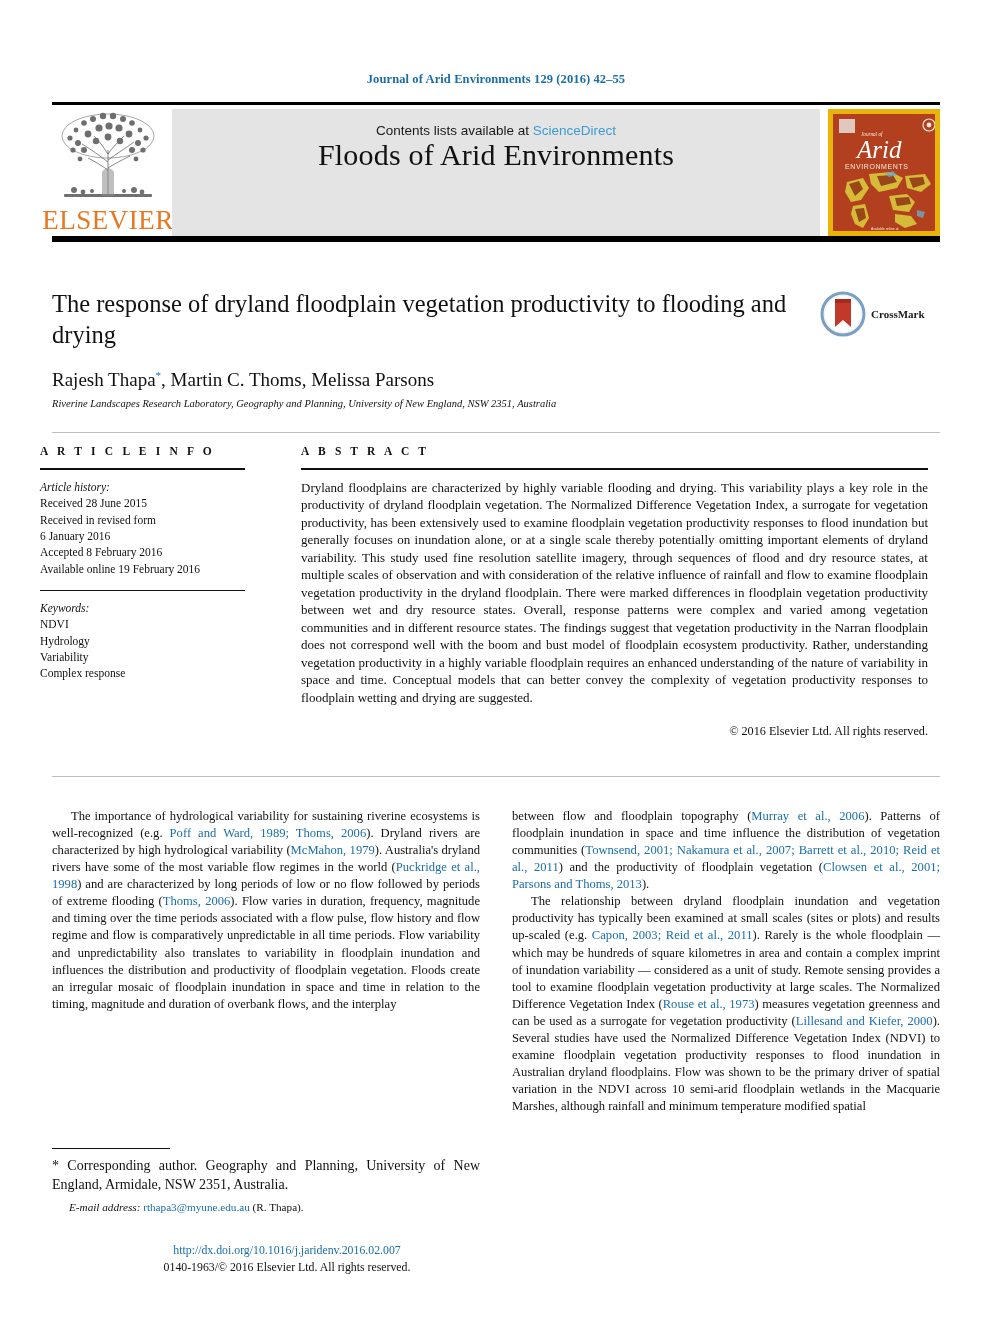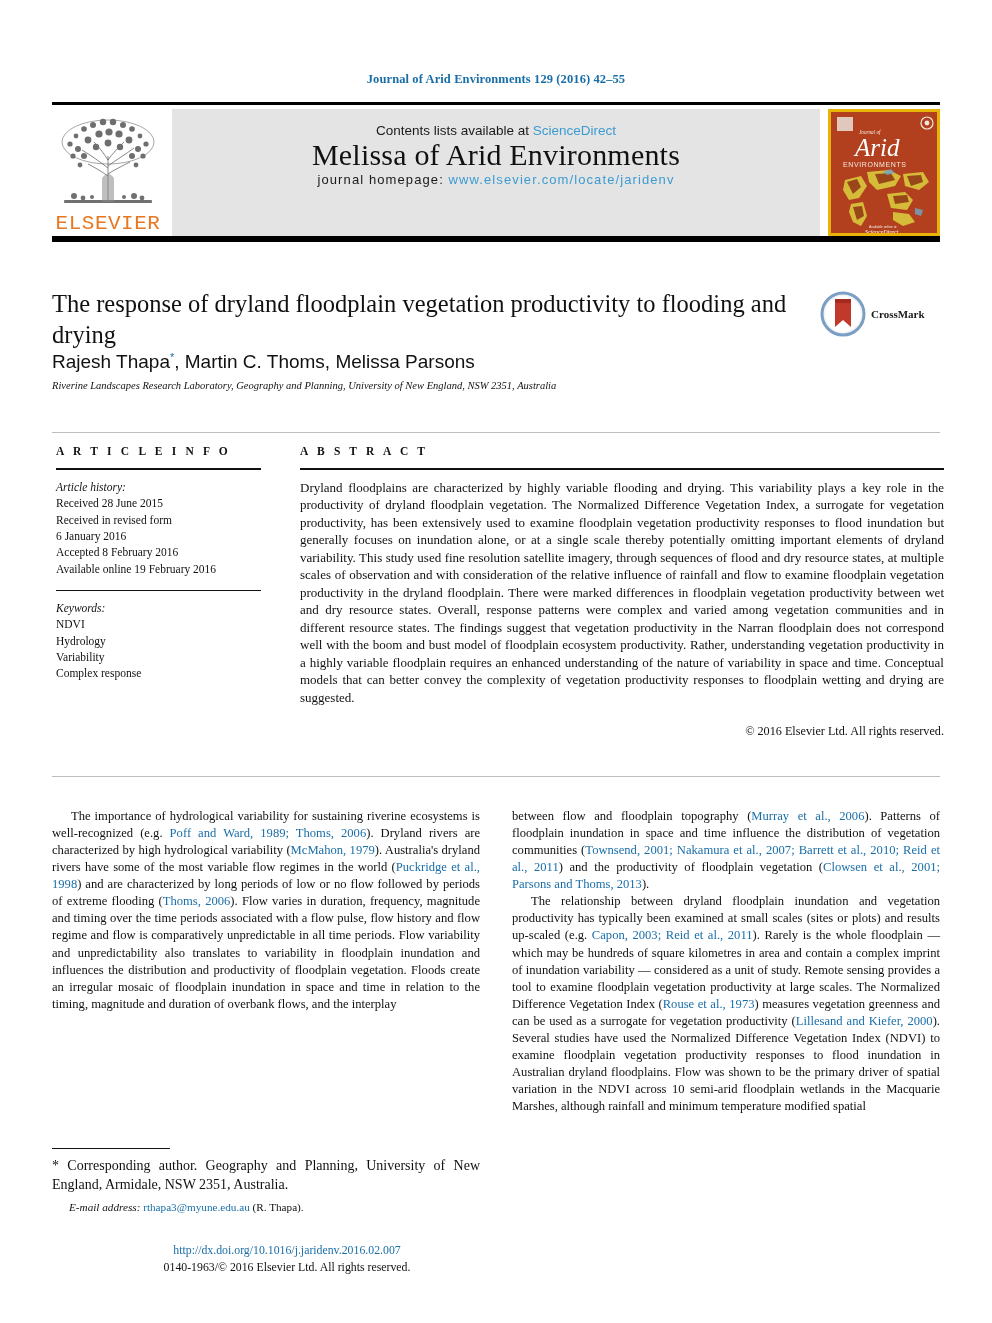--- a/index.html
+++ b/index.html
@@ -65,22 +65,22 @@
     flex: 0 0 112px;
     display: flex;
     flex-direction: column;
     justify-content: flex-end;
     align-items: center;
     padding-bottom: 2px;
     box-sizing: border-box;
   }
   .tree-svg { display:block; }
   .elsevier-word {
-    font-family: Liberation Mono, monospace;
-    font-size: 21px;
+    font-family: Liberation Serif, serif;
+    font-size: 27px;
     letter-spacing: 0.5px;
     color: #E87722;
     line-height: 1;
     margin-top: 1px;
   }
   .masthead-center {
     flex: 1 1 auto;
     background: #e4e4e4;
     display: flex;
     flex-direction: column;
@@ -109,21 +109,21 @@
     font-size: 13px;
     letter-spacing: 1.1px;
     color: #1a1a1a;
   }
   .homepage-line .url {
     color: #3d9bd1;
   }
   .cover-thumb {
     width: 112px;
     flex: 0 0 112px;
-    border: 3px solid #eab308;
+    border: 5px solid #eab308;
     box-sizing: border-box;
     background: #b2401f;
     position: relative;
     overflow: hidden;
   }
 
   
   .title-block {
     position: absolute;
     top: 288px;
@@ -133,22 +133,23 @@
   .article-title {
     font-family: "Liberation Serif", serif;
     font-size: 24.5px;
     line-height: 1.28;
     color: #111;
     width: 760px;
     margin: 0;
     font-weight: normal;
   }
   .authors {
-    font-family: Liberation Sans, sans-serif;
+    font-family: Liberation Serif, serif;
     font-size: 19px;
+    margin-top: 18px;
     color: #111;
   }
   .authors sup {
     font-size: 11px;
     color: #1a6ea8;
     vertical-align: super;
   }
   .affiliation {
     font-family: "Liberation Serif", serif;
     font-style: italic;
@@ -177,24 +178,24 @@
   .hr-thin {
     position: absolute;
     left: 52px;
     width: 888px;
     height: 1px;
     background: #bdbdbd;
   }
   .info-abs {
     position: absolute;
     top: 445px;
-    left: 56px;
+    left: 40px;
     width: 888px;
     display: flex;
-    gap: 39px;
+    gap: 56px;
   }
   .col-info { width: 205px; flex: 0 0 205px; }
   .col-abs  { flex: 1 1 auto; }
   .sec-label {
     font-family: "Liberation Serif", serif;
     font-size: 11.5px;
     font-weight: bold;
     letter-spacing: 3.2px;
     color: #111;
     margin-bottom: 11px;
@@ -382,25 +383,21 @@
           </g>
         </svg>
         <div class="elsevier-word">ELSEVIER</div>
       </div>
 
       <div class="masthead-center">
         <div class="contents-line">
           <span>Contents lists available at</span>
           <span class="sd">ScienceDirect</span>
         </div>
-        <div class="journal-title">Melissa of Arid Environments</div>
-        <div class="homepage-line">
-          <span>journal homepage:</span>
-          <span class="url">www.elsevier.com/locate/jaridenv</span>
-        </div>
+        <div class="journal-title">Floods of Arid Environments</div>
       </div>
 
       <div class="cover-thumb">
         <svg width="110" height="125" viewBox="0 0 110 125">
           <rect x="0" y="0" width="110" height="125" fill="#b2401f"></rect>
           <rect x="6" y="5" width="16" height="14" fill="#e8e2d8" opacity="0.85"></rect>
           <circle cx="96" cy="11" r="6" fill="none" stroke="#f0e8dc" stroke-width="1.2"></circle>
           <circle cx="96" cy="11" r="2.4" fill="#f0e8dc"></circle>
           <text x="28" y="22" fill="#f5ece0" font-family="Liberation Serif, serif" font-size="5.2" font-style="italic">Journal of</text>
           <text x="24" y="44" fill="#ffffff" font-family="Liberation Serif, serif" font-size="25" font-style="italic">Arid</text>

